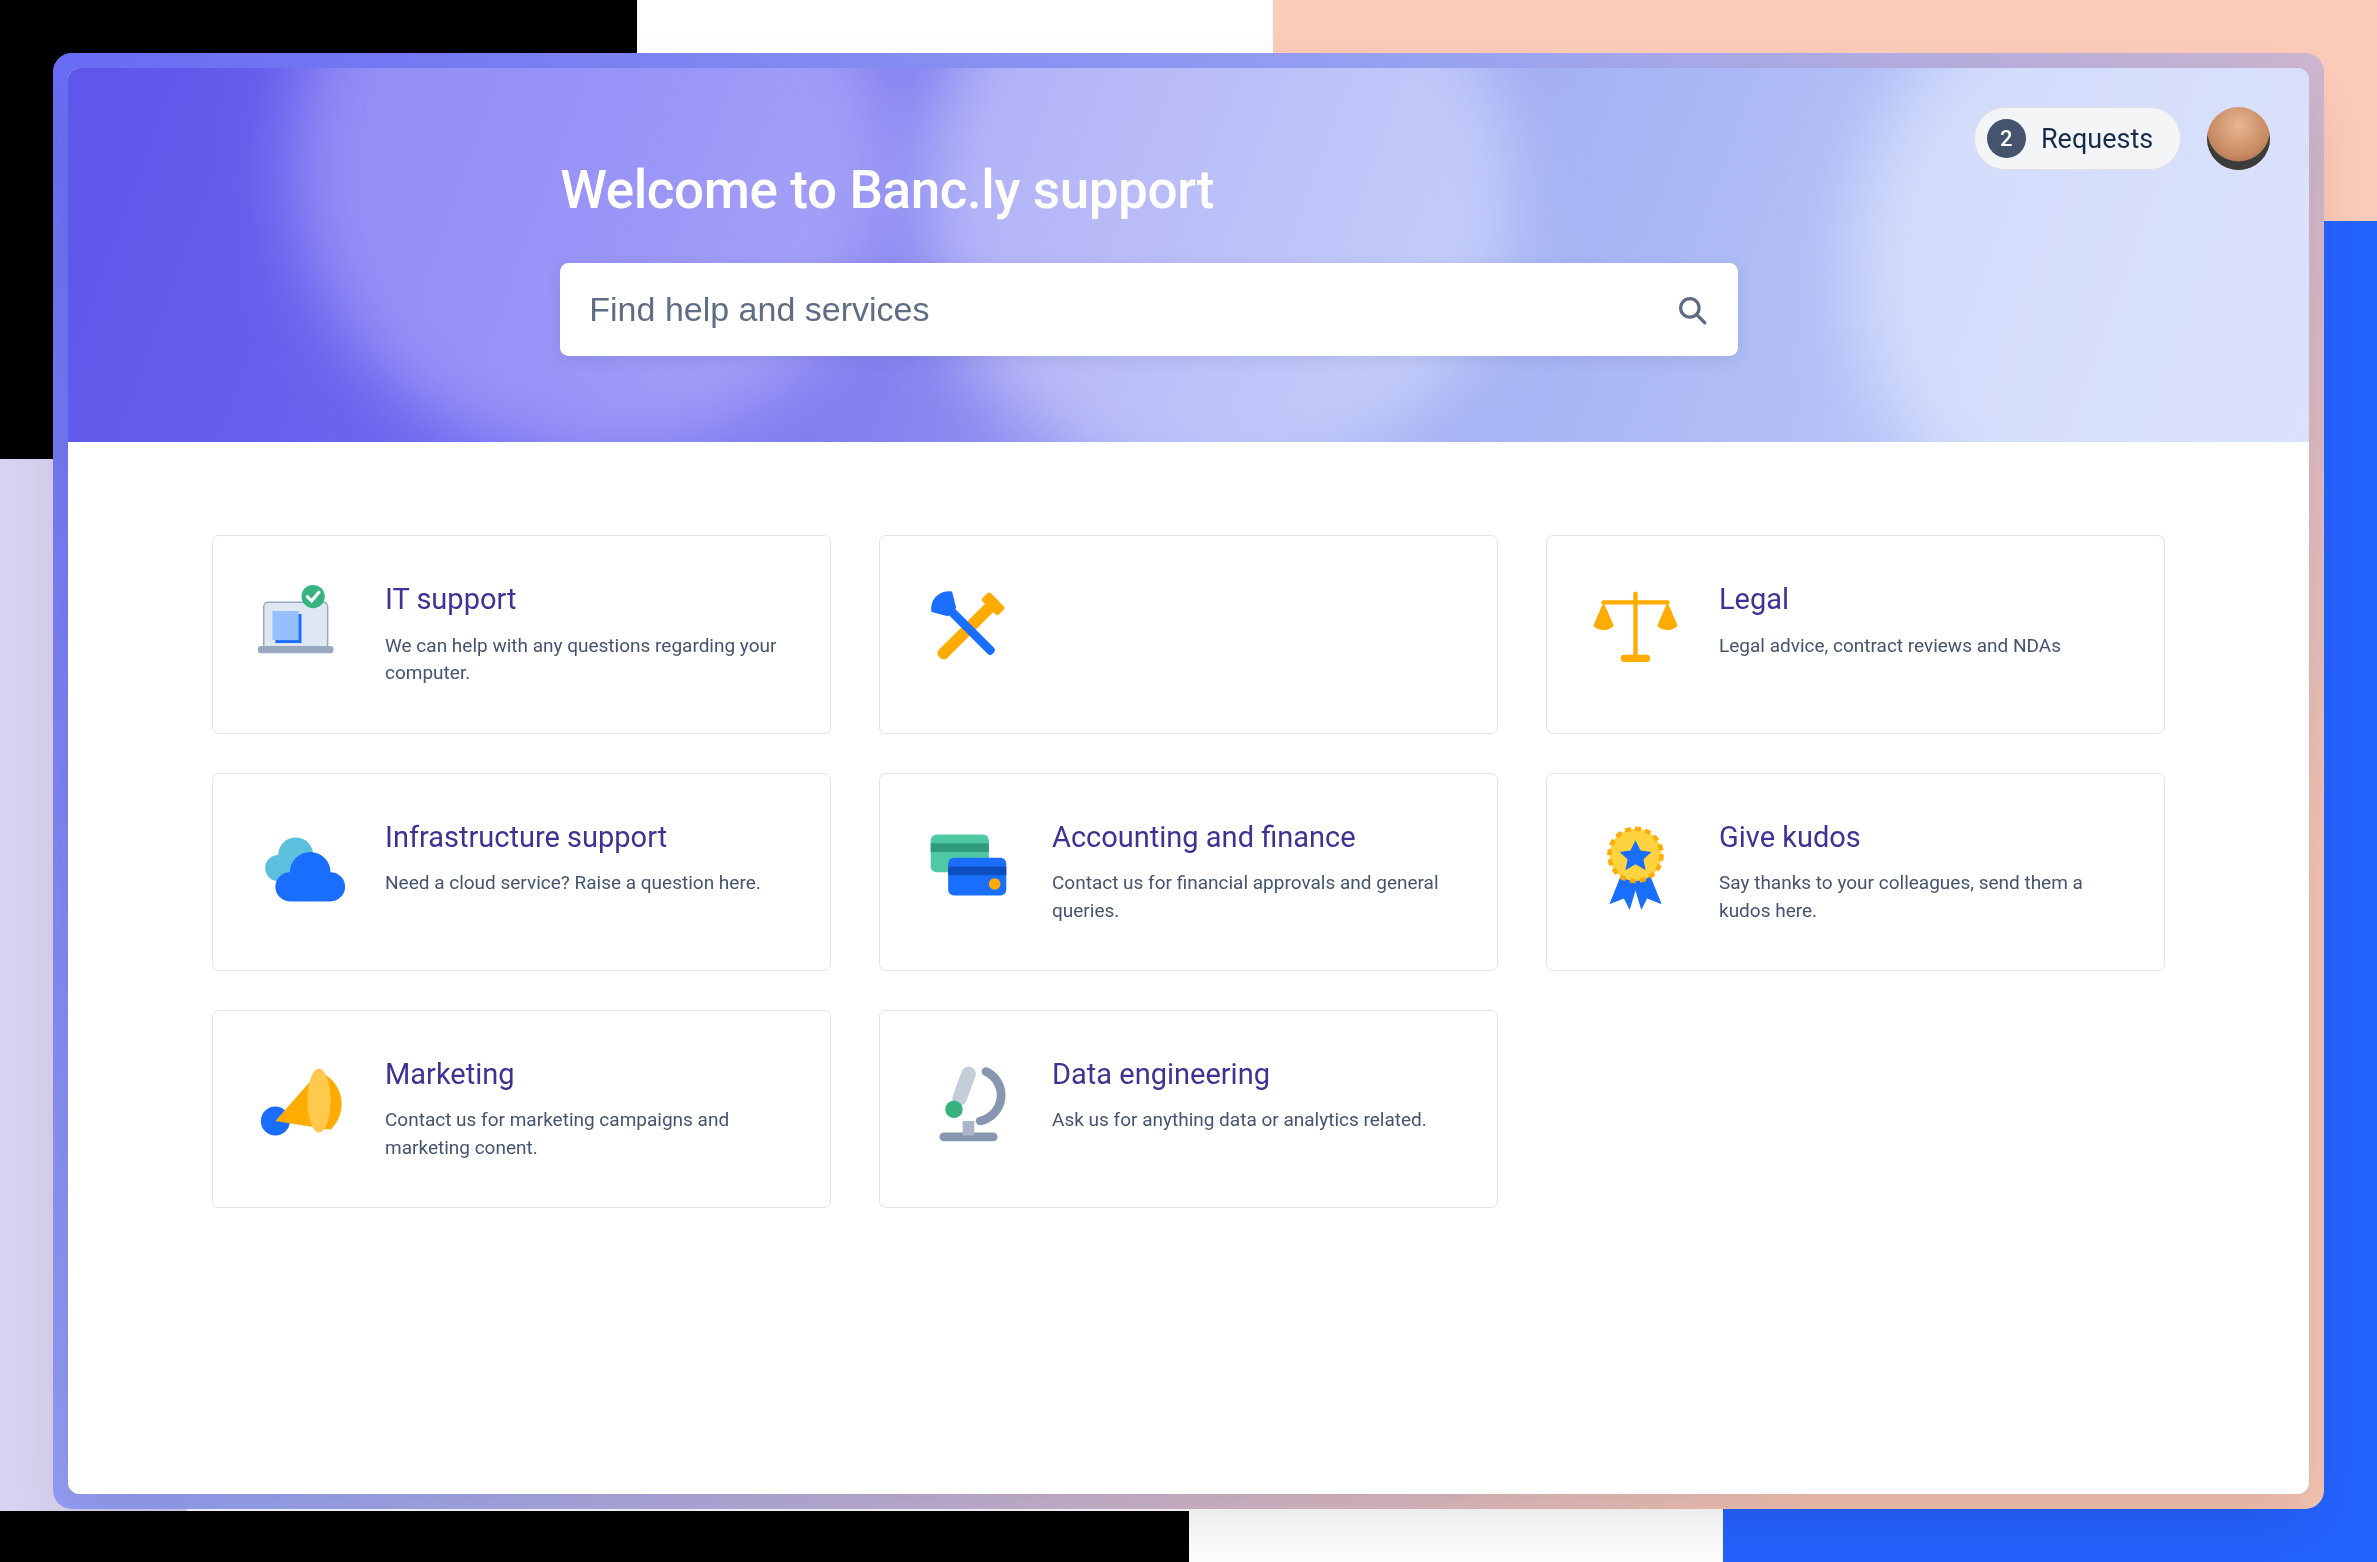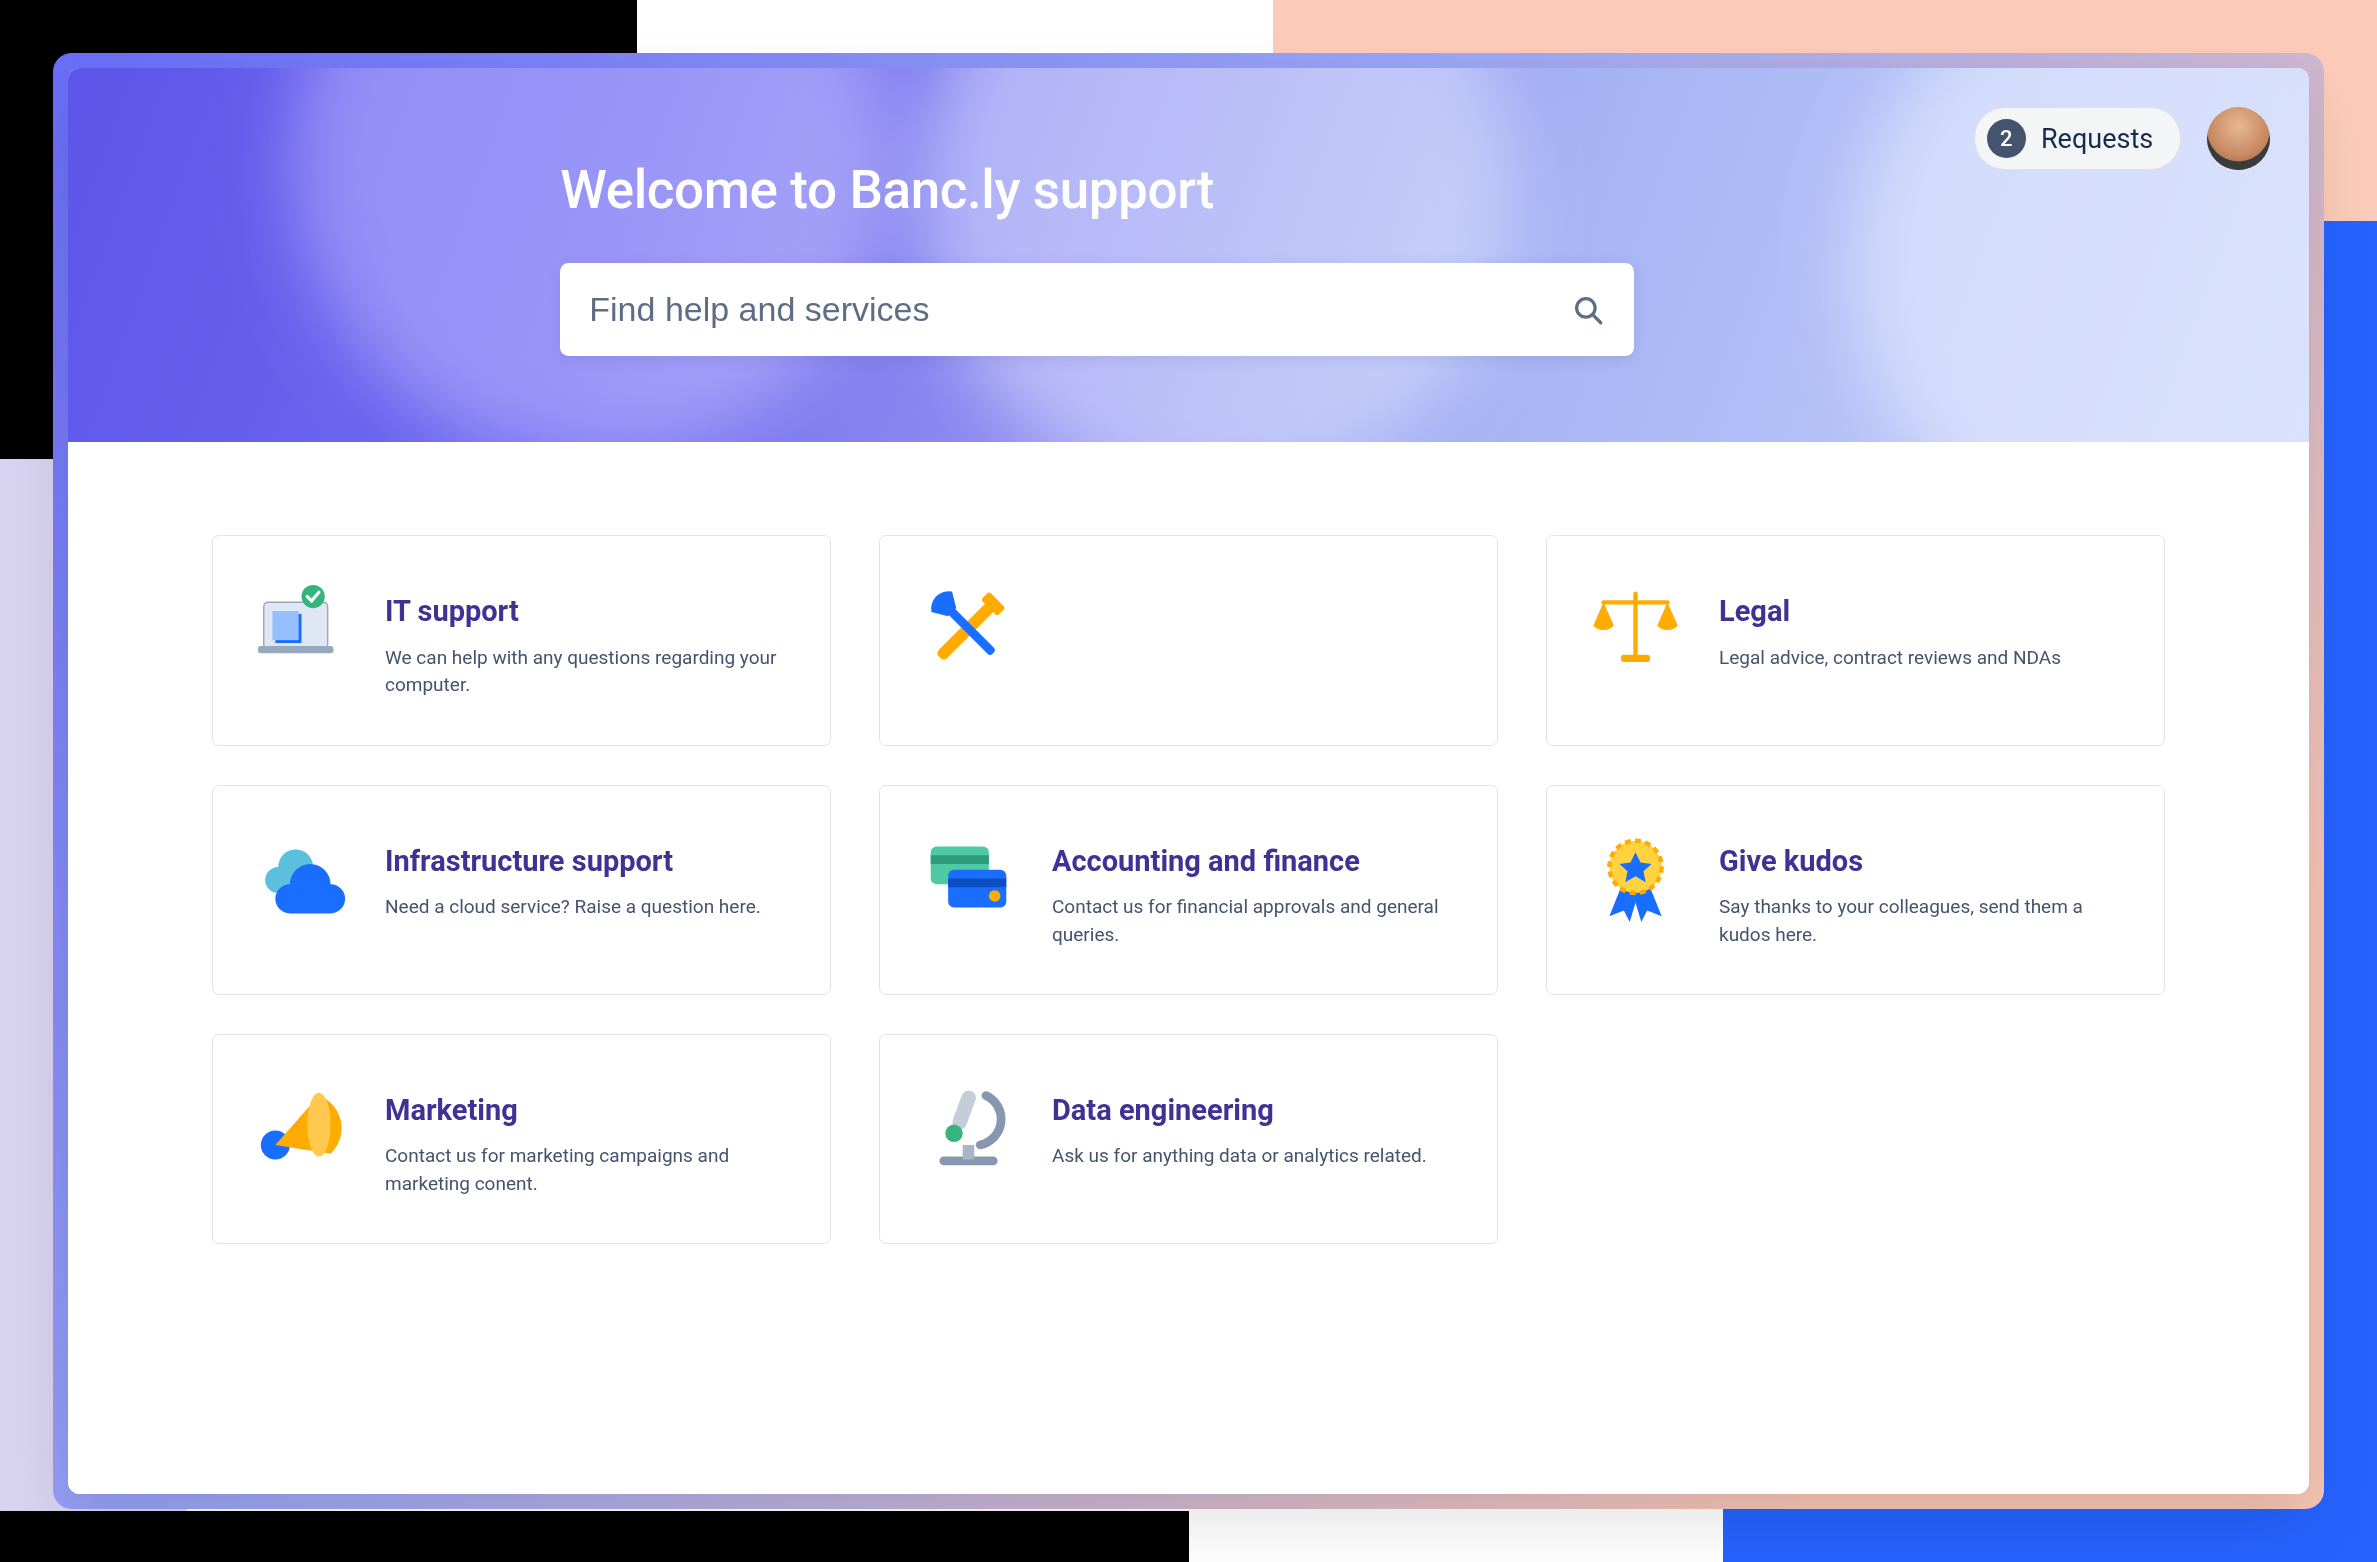--- a/index.html
+++ b/index.html
@@ -35,21 +35,21 @@
     overflow:hidden; flex-shrink:0;
   }
   .hero .blob { position:absolute; border-radius:50%; filter:blur(34px); mix-blend-mode:screen; }
   .hero .blob.a { width:594px; height:594px; background:#8a86ec; left:10%; top:-204px; opacity:.55; }
   .hero .blob.b { width:594px; height:594px; background:#aab6f4; left:38%; top:-170px; opacity:.55; }
   .hero .blob.c { width:594px; height:594px; background:#bcc7f7; right:-136px; top:-102px; opacity:.55; }
 
   .hero-inner { position:relative; z-index:2; max-width:1138px; margin:0 auto 0 492px; padding-top:91px; }
   .page-title { color:#fff; font-size:53px; font-weight:500; letter-spacing:-0.4px; }
   .search-wrap {
-    margin-top:42px; width:1074px; height:93px;
+    margin-top:42px; width:1178px; height:93px;
     background:#fff; border-radius:8.5px;
     display:flex; align-items:center; padding:0 29px;
     box-shadow:0 3.4px 15.3px rgba(30,33,80,.09);
   }
   .search-wrap input {
     flex:1; border:none; outline:none;
     font-size:34px; color:#44546f; background:transparent;
   }
   .search-wrap input::placeholder { color:#5e6c84; }
   .mag-icon { width:34px; height:34px; color:#5e6c84; flex-shrink:0; }
@@ -83,21 +83,21 @@
   }
   .card {
     border:0.8px solid #e0e3e8; border-radius:6.8px;
     background:#fff; padding:46px 42px;
     display:flex; gap:37px; cursor:pointer;
     transition:box-shadow .15s;
   }
   .card-icon { width:93px; height:93px; flex-shrink:0; }
   .card-icon svg { width:100%; height:100%; display:block; overflow:visible; }
   .card-text { display:flex; flex-direction:column; gap:15.3px; }
-  .card-title { font-size:29px; font-weight:700; color:#403294;margin-top:12px; }
+  .card-title { font-size:29px; font-weight:400; color:#403294; }
   .card-desc { font-size:19px; line-height:1.45; color:#44546f; }
 </style>
 </head>
 <body>
 
 <div class="bg-slab slab-black-1"></div>
 <div class="bg-slab slab-salmon"></div>
 <div class="bg-slab slab-cobalt"></div>
 <div class="bg-slab slab-lilac"></div>
 <div class="bg-slab slab-black-2"></div>

